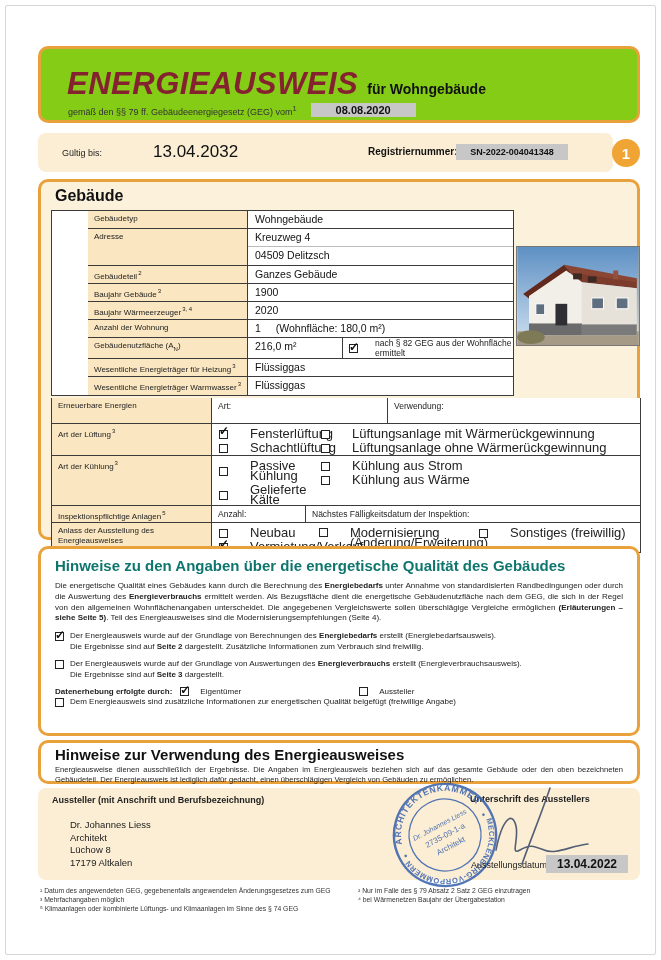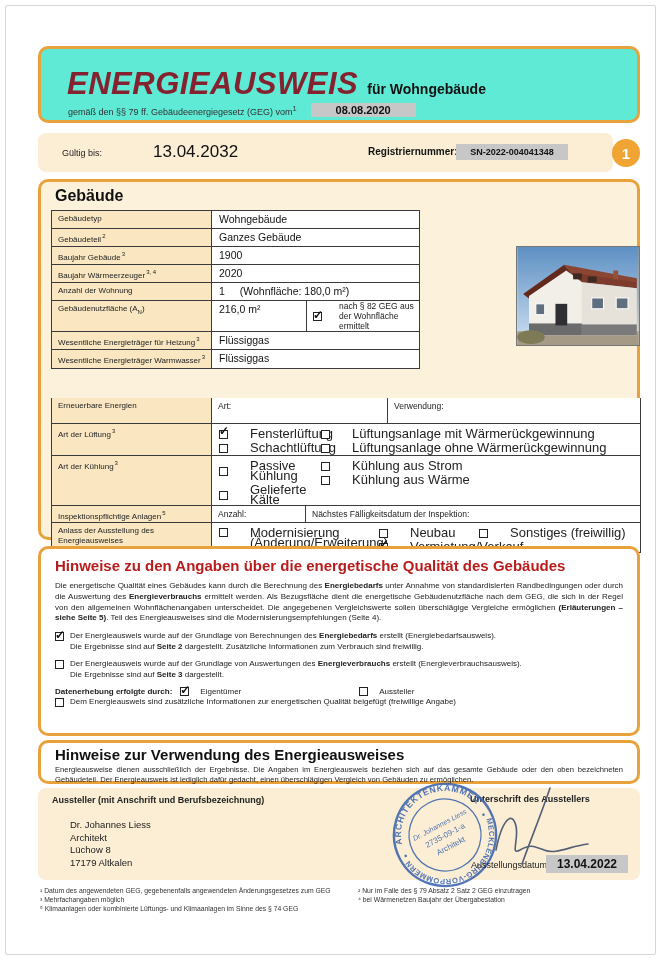--- a/index.html
+++ b/index.html
@@ -7,21 +7,21 @@
   .page { position:relative; width:661px; height:960px; background:#ffffff; overflow:hidden; }
   .sheet-frame { position:absolute; inset:5px; border:1px solid #d6d6d6; border-radius:2px; pointer-events:none; }
 
   
   .obox { position:absolute; border:3px solid #E9A13B; border-radius:10px; }
   .cream { background:#FCF2DC; }
   .whitebg { background:#ffffff; }
   .strip { position:absolute; background:#FBEED4; border-radius:8px; }
 
   
-  .hdr { left:38px; top:46px; width:602px; height:77px; background:#5eead4; }
+  .hdr { left:38px; top:46px; width:602px; height:77px; background:#84cc16; }
   .hdr-titlerow { display:flex; align-items:baseline; padding:12px 0 0 26px; }
   .hdr-title { font-size:31px; font-weight:bold; font-style:italic; color:#84222F; letter-spacing:.5px; line-height:30px; }
   .hdr-sub { font-size:14px; font-weight:bold; color:#111; margin-left:9px;margin-top:20px; }
   .hdr-lawrow { display:flex; align-items:center; padding:4px 0 0 27px; }
   .hdr-law { font-size:9px; color:#333; }
   .gbox { background:#c7c7c7; color:#111; font-weight:bold; text-align:center; display:inline-block; }
   .hdr-lawdate { width:105px; font-size:11px; padding:1px 0; margin-left:14px; }
 
   
   .validity { left:38px; top:133px; width:575px; height:39px; }
@@ -29,21 +29,21 @@
   .v-date { position:absolute; left:115px; top:9px; font-size:17px; color:#111; }
   .v-reglabel { position:absolute; left:330px; top:13px; font-size:10px; font-weight:bold; color:#111; }
   .v-regbox { position:absolute; left:418px; top:11px; width:112px; font-size:9px; padding:3px 0; }
   .badge { position:absolute; left:612px; top:139px; width:28px; height:28px; border-radius:50%;
            background:#F0A433; color:#fff; font-weight:bold; font-size:15px; display:flex; align-items:center; justify-content:center; }
 
   
   .bld { left:38px; top:179px; width:602px; height:361px; }
   .sec-title { position:absolute; left:14px; top:5px; font-size:16px; font-weight:bold; color:#111; }
   .tb { position:absolute; border:1px solid #3b3b3b; background:#fff; }
-  .tb-upper { left:10px; top:28px; width:369px; }
+  .tb-upper { left:10px; top:28px; width:463px;padding-left:36px; }
   .tb-lower { left:10px; top:216px; width:590px; border-top:none; }
   .row { display:flex; border-bottom:1px solid #3b3b3b; }
   .tb .row:last-child { border-bottom:none; }
   .lab { width:160px; flex:none; background:#FAE7C1; border-right:1px solid #3b3b3b;
          font-size:8px; color:#222; padding:3px 4px 0 6px; line-height:9.5px; }
   .lab sup { font-size:6px; margin-left:1px; }
   .lab sub { font-size:6px; }
   .val { flex:1; background:#fff; font-size:10.5px; color:#111; padding:2px 0 0 7px; line-height:13px; }
   .cell { background:#fff; font-size:8.5px; color:#222; padding:3px 0 0 6px; }
   .mini { font-size:8.5px; color:#222; }
@@ -54,21 +54,21 @@
   .cb.on::after { content:"✓"; position:absolute; left:-1px; top:-5px; font-size:12px; font-weight:bold; color:#111; }
   .opt { display:flex; align-items:center; gap:22px; font-size:13px; color:#222; line-height:10px; }
   .optcol { display:flex; flex-direction:column; gap:4px; padding-top:5px; }
   .grid2 { display:flex; }
   .c1 { width:102px; }
   .photo { position:absolute; left:475px; top:64px; width:124px; height:100px; border:1px solid #777; }
 
   
   .qual { left:38px; top:546px; width:602px; height:190px; }
   .qual-inner { padding:8px 14px 0 14px; }
-  .q-title { font-size:15px; font-weight:bold; color:#b91c1c; margin-bottom:7px; }
+  .q-title { font-size:15px; font-weight:bold; color:#0f766e; margin-bottom:7px; }
   .q-para { font-size:8px; color:#222; line-height:10.8px; text-align:justify; margin-bottom:7px; }
   .q-para b, .qtext b { font-weight:bold; }
   .qitem { display:flex; gap:6px; margin-bottom:7px; }
   .qitem .cb { margin-top:1px; }
   .qtext { font-size:8px; color:#222; line-height:10.5px; }
   .q-daten { display:flex; align-items:center; gap:8px; font-size:8px; color:#222; margin-bottom:1px; }
   .q-daten .dlabel { font-weight:bold; }
   .q-daten .opt2 { display:flex; align-items:center; gap:11px; }
   .gap110 { margin-left:110px; }
 
@@ -119,20 +119,27 @@
   <div class="badge">1</div>
 
   <div class="obox cream bld">
     <div class="sec-title">Gebäude</div>
 
     <div class="tb tb-upper">
       <div class="row h18">
         <div class="lab">Gebäudetyp</div>
         <div class="val">Wohngebäude</div>
       </div>
+      <div class="row h36">
+        <div class="lab">Adresse</div>
+        <div class="val">
+          <div>Kreuzweg 4</div>
+          <div style="border-top:1px solid #bbb;margin-left:-7px;padding-left:7px;margin-top:2px;padding-top:2px;">04509 Delitzsch</div>
+        </div>
+      </div>
       <div class="row h18">
         <div class="lab"><span>Gebäudeteil</span><sup>2</sup></div>
         <div class="val">Ganzes Gebäude</div>
       </div>
       <div class="row h18">
         <div class="lab"><span>Baujahr Gebäude</span><sup>3</sup></div>
         <div class="val">1900</div>
       </div>
       <div class="row h18">
         <div class="lab"><span>Baujahr Wärmeerzeuger</span><sup>3, 4</sup></div>
@@ -223,34 +230,34 @@
         <div class="lab"><span>Inspektionspflichtige Anlagen</span><sup>5</sup></div>
         <div class="cell subdiv" style="width:94px;">Anzahl:</div>
         <div class="cell" style="flex:1;">Nächstes Fälligkeitsdatum der Inspektion:</div>
       </div>
       <div class="row" style="min-height:27px">
         <div class="lab">
           <div>Anlass der Ausstellung des</div>
           <div>Energieausweises</div>
         </div>
         <div class="val grid2" style="padding-top:0;">
+          <div class="optcol" style="width:100px;">
+            <label class="opt">
+                <span class="cb"></span>
+                <span>Neubau</span>
+              </label>
+            <label class="opt">
+                <span class="cb on"></span>
+                <span>Vermietung/Verkauf</span>
+              </label>
+          </div>
           <div class="optcol" style="width:160px;">
             <label class="opt" style="align-items:flex-start;">
                 <span class="cb"></span>
                 <span><span>Modernisierung</span><br><span>(Änderung/Erweiterung)</span></span>
-              </label>
-          </div>
-          <div class="optcol" style="width:100px;">
-            <label class="opt">
-                <span class="cb"></span>
-                <span>Neubau</span>
-              </label>
-            <label class="opt">
-                <span class="cb on"></span>
-                <span>Vermietung/Verkauf</span>
               </label>
           </div>
           <div class="optcol" style="flex:1;">
             <label class="opt">
                 <span class="cb"></span>
                 <span>Sonstiges (freiwillig)</span>
               </label>
           </div>
         </div>
       </div>

